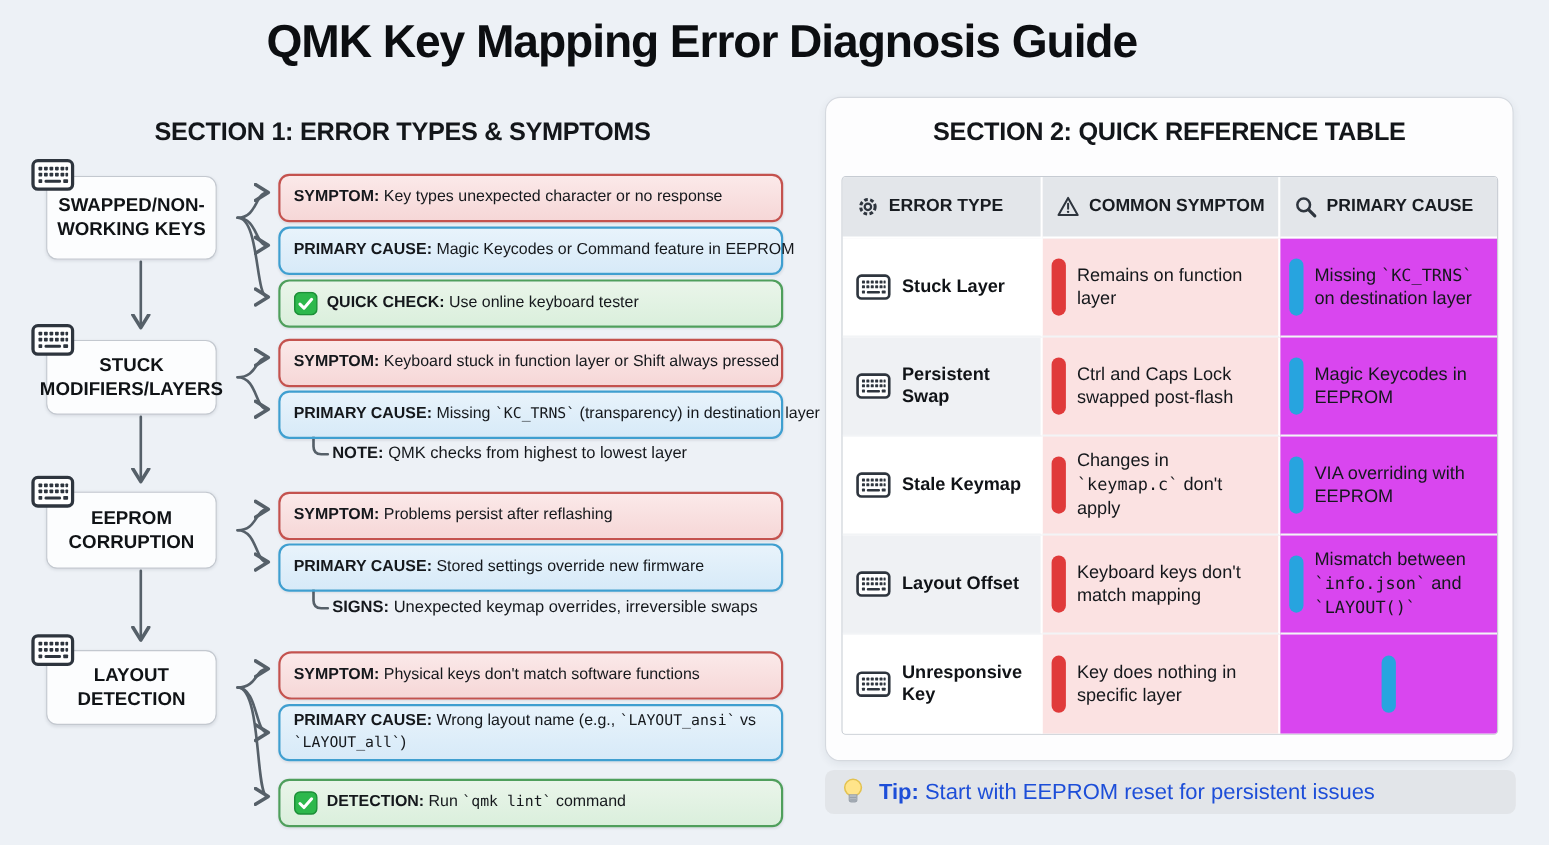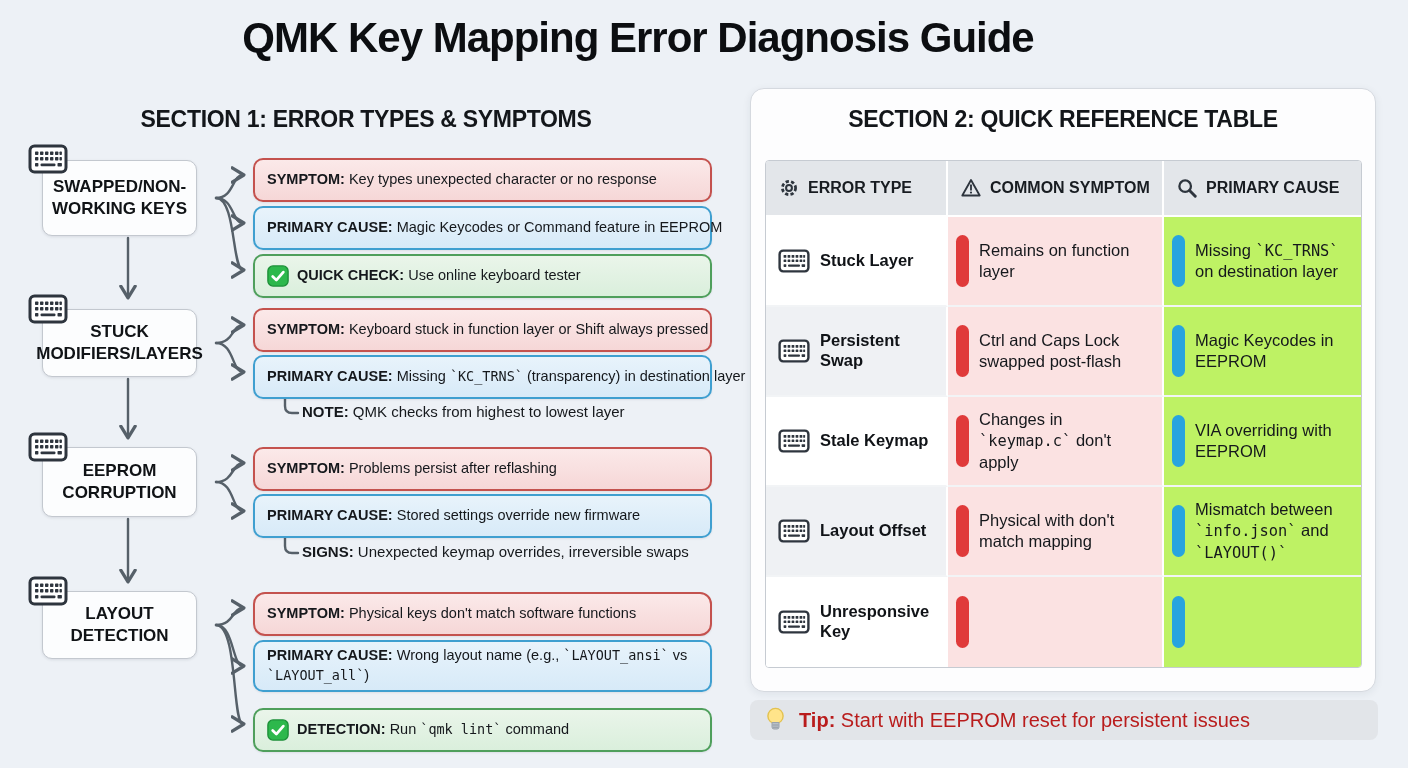--- a/index.html
+++ b/index.html
@@ -86,30 +86,30 @@
   }
   .c1.alt{background:#eff1f4;}
   .c1 .row-kbd{width:32px;height:24px;flex:none;}
   .c1 .lbl{max-width:115px;}
   .c2,.c3{
     display:flex;align-items:center;gap:10px;padding:0 8px 0 8px;
     font-size:16.5px;color:#15181c;line-height:1.28;
     border-bottom:2px solid #f2f4f6;box-sizing:border-box;
   }
   .c2{background:#fbe2e2;border-right:2px solid #fff;}
-  .c3{background:#bef264;}
+  .c3{background:#d946ef;justify-content:center;}
   .bar{width:13px;height:52px;border-radius:7px;flex:none;}
   .bar.red{background:#e03a3a;}
   .bar.blue{background:#27a4df;}
   .lastrow{border-bottom:none !important;}
   
   .tipbar{
     left:750px;top:700px;width:628px;height:40px;box-sizing:border-box;
     background:#e2e5e9;border-radius:8px;display:flex;align-items:center;
-    gap:14px;padding-left:16px;font-size:20px;color:#b91c1c;
+    gap:14px;padding-left:16px;font-size:20px;color:#1d4ed8;
   }
   .tipbar b{font-weight:bold;}
   .bulb{width:19px;height:27px;flex:none;}
   svg{display:block;}
 </style>
 </head>
 <body>
 
 <svg width="0" height="0" aria-hidden="true">
   <defs>
@@ -332,35 +332,36 @@
     </div>
 
   <div class="c1 alt">
       <svg class="row-kbd" viewBox="0 0 40 30">
         <use href="#kbd"></use>
       </svg>
       <span class="lbl">Layout Offset</span>
     </div>
   <div class="c2">
       <div class="bar red"></div>
-      <span>Physical with don't match mapping</span>
+      <span>Keyboard keys don't match mapping</span>
     </div>
   <div class="c3">
       <div class="bar blue"></div>
       <span>Mismatch between <code>`info.json`</code> and <code>`LAYOUT()`</code></span>
     </div>
 
   <div class="c1 lastrow">
       <svg class="row-kbd" viewBox="0 0 40 30">
         <use href="#kbd"></use>
       </svg>
       <span class="lbl">Unresponsive Key</span>
     </div>
   <div class="c2 lastrow">
       <div class="bar red"></div>
+      <span>Key does nothing in specific layer</span>
     </div>
   <div class="c3 lastrow">
       <div class="bar blue"></div>
     </div>
 </div>
 
 <div class="abs tipbar">
   <svg class="bulb">
       <use href="#i-bulb"></use>
     </svg>

